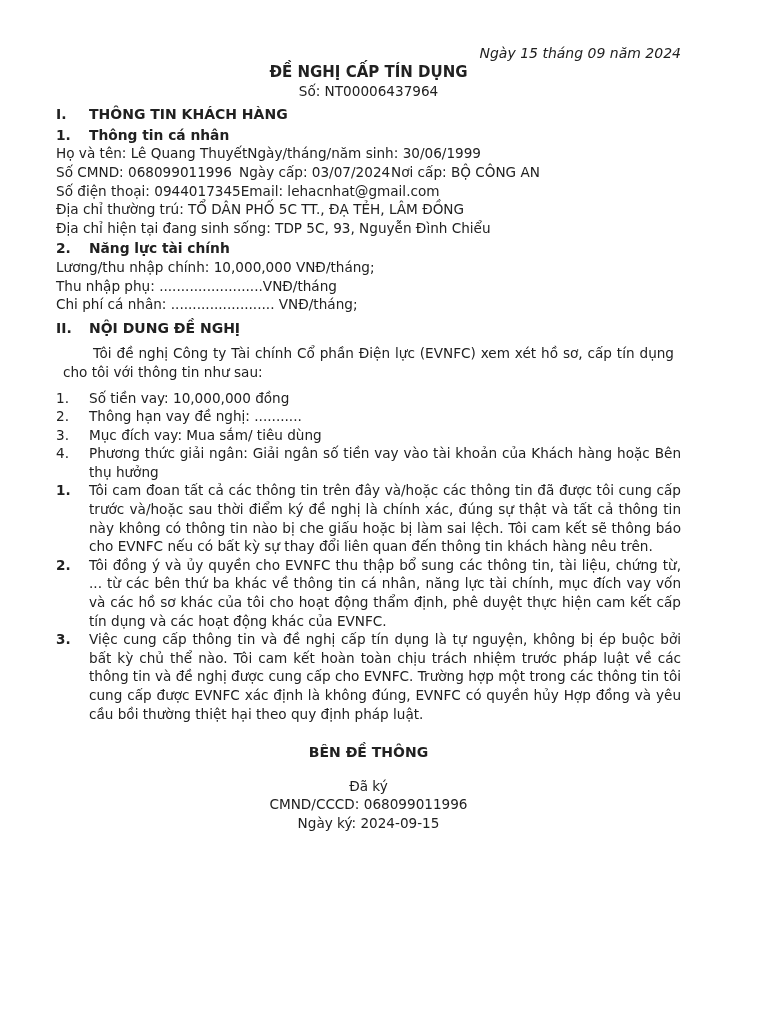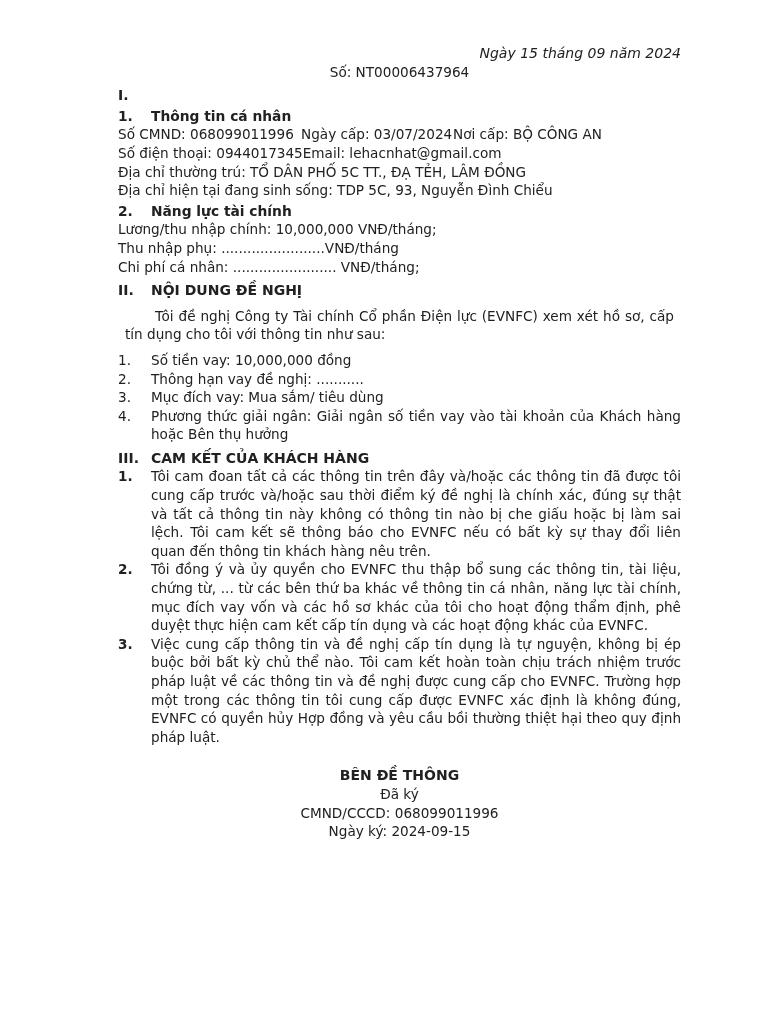--- a/index.html
+++ b/index.html
@@ -1,20 +1,20 @@
 <!DOCTYPE html>
 <html><head>
 <meta charset="utf-8">
 <style>
   html,body { margin:0; padding:0; background:#ffffff; }
   .page {
     position:relative;
     width:768px; height:1024px;
     box-sizing:border-box;
-    padding:44px 87px 0 118px;
+    padding:44px 87px 0 56px;
     font-family:"DejaVu Sans","Liberation Sans",sans-serif;
     font-size:13.6px;
     line-height:18.6px;
     color:#212121;
     background:#ffffff;
     overflow:hidden;
   }
   .date-line { text-align:right; font-style:italic; font-size:14px; }
   .doc-title { text-align:center; font-weight:bold; font-size:15px; line-height:19px; }
   .doc-number { text-align:center; }
@@ -22,39 +22,42 @@
   .sub-head { display:flex; font-weight:bold; font-size:13.8px; margin-top:2px; }
   .numcol { flex:0 0 33px; }
   .info-line { white-space:normal; }
   .seg { display:inline-block; vertical-align:top; }
   .num-item { display:flex; }
   .item-text { flex:1; text-align:justify; }
   .num-bold .numcol { font-weight:bold; }
   .intro { margin:7px; text-align:justify; text-indent:30px; }
   .sig-block { margin-top:20px; text-align:center; }
   .sig-head { font-weight:bold; font-size:14px; }
-  .sig-lines { }
+  .sig-lines { margin-top:15px; }
 </style>
 </head>
 <body>
 
 <div class="page">
 
   <div class="date-line">Ngày 15 tháng 09 năm 2024</div>
+  <div class="doc-title">ĐỀ NGHỊ CẤP TÍN DỤNG</div>
   <div class="doc-number">Số: NT00006437964</div>
 
   <div class="sec-head">
     <span class="numcol">I.</span>
+    <span>THÔNG TIN KHÁCH HÀNG</span>
   </div>
 
   <div class="sub-head">
     <span class="numcol">1.</span>
     <span>Thông tin cá nhân</span>
   </div>
   <div>
+      <div class="info-line"><span class="seg" style="min-width: 190px;">Họ và tên: Lê Quang Thuyết</span><span class="seg">Ngày/tháng/năm sinh: 30/06/1999</span></div>
       <div class="info-line"><span class="seg" style="min-width: 183px;">Số CMND: 068099011996</span><span class="seg" style="min-width: 152px;">Ngày cấp: 03/07/2024</span><span class="seg">Nơi cấp: BỘ CÔNG AN</span></div>
       <div class="info-line"><span class="seg" style="min-width: 168px; text-align: right;">Số điện thoại: 0944017345</span><span class="seg">Email: lehacnhat@gmail.com</span></div>
       <div class="info-line"><span class="seg">Địa chỉ thường trú: TỔ DÂN PHỐ 5C TT., ĐẠ TẺH, LÂM ĐỒNG</span></div>
       <div class="info-line"><span class="seg">Địa chỉ hiện tại đang sinh sống: TDP 5C, 93, Nguyễn Đình Chiểu</span></div>
     </div>
 
   <div class="sub-head">
     <span class="numcol">2.</span>
     <span>Năng lực tài chính</span>
   </div>
@@ -81,24 +84,20 @@
       <div class="num-item">
         <span class="numcol">3.</span>
         <div class="item-text">Mục đích vay: Mua sắm/ tiêu dùng</div>
       </div>
       <div class="num-item">
         <span class="numcol">4.</span>
         <div class="item-text">Phương thức giải ngân: Giải ngân số tiền vay vào tài khoản của Khách hàng hoặc Bên thụ hưởng</div>
       </div>
     </div>
 
-  <div class="sec-head">
-    <span class="numcol">III.</span>
-    <span>CAM KẾT CỦA KHÁCH HÀNG</span>
-  </div>
   <div class="num-bold">
       <div class="num-item">
         <span class="numcol">1.</span>
         <div class="item-text">Tôi cam đoan tất cả các thông tin trên đây và/hoặc các thông tin đã được tôi cung cấp trước và/hoặc sau thời điểm ký đề nghị là chính xác, đúng sự thật và tất cả thông tin này không có thông tin nào bị che giấu hoặc bị làm sai lệch. Tôi cam kết sẽ thông báo cho EVNFC nếu có bất kỳ sự thay đổi liên quan đến thông tin khách hàng nêu trên.</div>
       </div>
       <div class="num-item">
         <span class="numcol">2.</span>
         <div class="item-text">Tôi đồng ý và ủy quyền cho EVNFC thu thập bổ sung các thông tin, tài liệu, chứng từ, ... từ các bên thứ ba khác về thông tin cá nhân, năng lực tài chính, mục đích vay vốn và các hồ sơ khác của tôi cho hoạt động thẩm định, phê duyệt thực hiện cam kết cấp tín dụng và các hoạt động khác của EVNFC.</div>
       </div>
       <div class="num-item">

